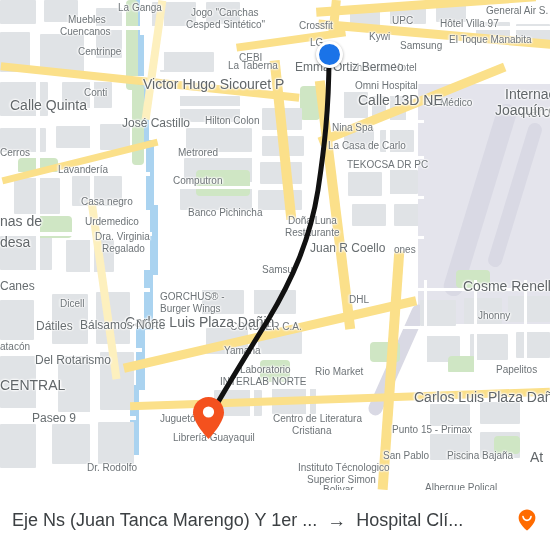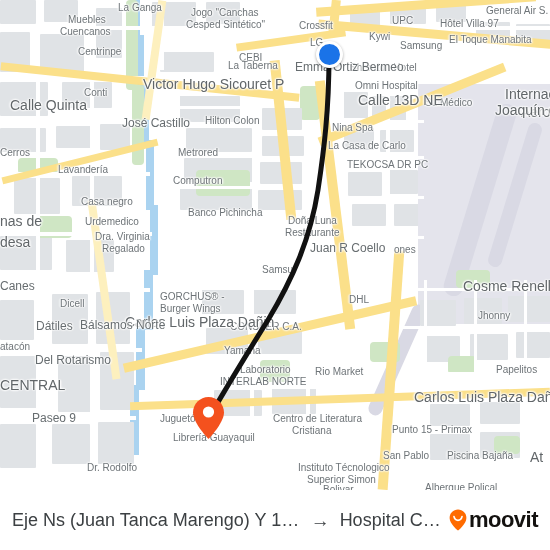--- a/index.html
+++ b/index.html
@@ -325,17 +325,16 @@
     <div id="trip">
       <span id="from">Eje Ns (Juan Tanca Marengo) Y 1er ...</span>
       <span id="arrow">→</span>
       <span id="to">Hospital Clí...</span>
     </div>
     <div id="brand">
       <svg id="brand-pin" viewBox="0 0 18 22">
         <path d="M9,0.6 C4.3,0.6 0.6,4.3 0.6,9 C0.6,15 9,21.5 9,21.5 C9,21.5 17.4,15 17.4,9 C17.4,4.3 13.7,0.6 9,0.6 Z" fill="#ff6b00"></path>
         <path d="M5,7.6 C5.6,10.0 7.2,11.3 9,11.3 C10.8,11.3 12.4,10.0 13,7.6" stroke="#ffffff" stroke-width="1.7" fill="none" stroke-linecap="round"></path>
       </svg>
-      <span id="brand-name">moovit</span>
     </div>
   </div>
 
 </div>
 
 </body></html>

